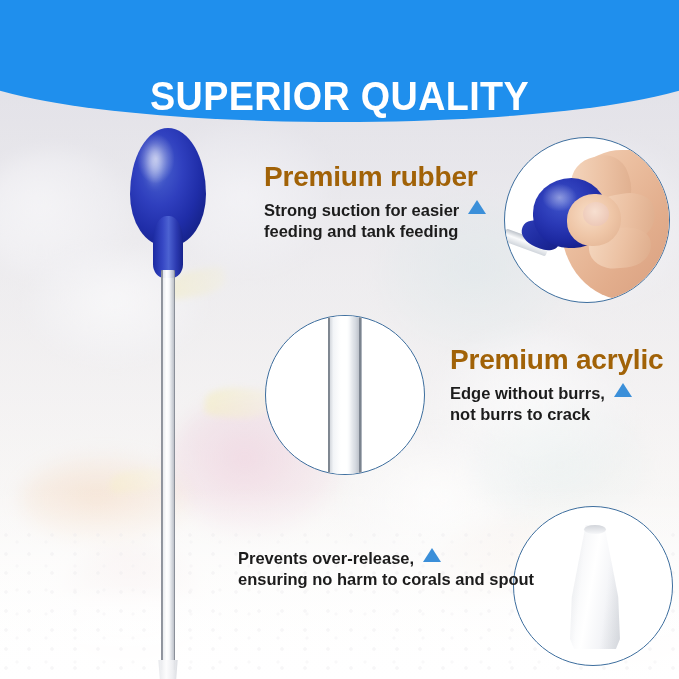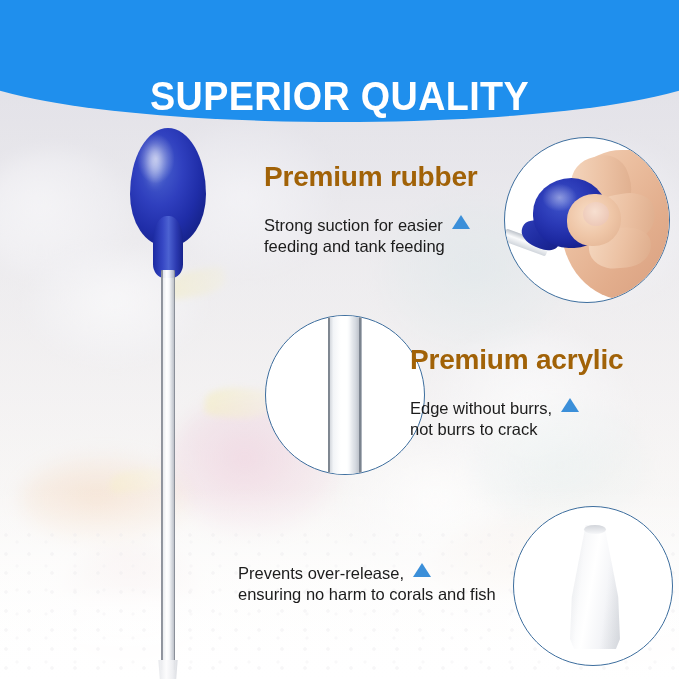--- a/index.html
+++ b/index.html
@@ -377,41 +377,41 @@
     font-weight: 700;
     color: #a16207;
     letter-spacing: -0.2px;
     white-space: nowrap;
     line-height: 1.1;
   }
 
   .feature-body {
     font-family: "Liberation Sans", sans-serif;
     font-size: 16.5px;
-    font-weight: 400;
+    font-weight: 700;
     color: #1c1c1c;
     line-height: 1.26;
-    margin-top: 22px;
+    margin-top: 7px;
     white-space: nowrap;
   }
 
   .body-line { display: block; }
 
   .tri-marker {
     display: inline-block;
     width: 0; height: 0;
     margin-left: 9px;
     vertical-align: 2px;
     border-left: 9px solid transparent;
     border-right: 9px solid transparent;
     border-bottom: 14px solid #3b8fd9;
   }
 
   .feature-rubber  { left: 264px; top: 162px; }
-  .feature-acrylic { left: 410px; top: 345px; }
+  .feature-acrylic { left: 450px; top: 345px; }
   .feature-spout   { left: 238px; top: 541px; }
 </style>
 </head>
 <body>
 
 <div class="poster">
 
   <div class="bg-scene">
     <div class="bg-base"></div>
 
@@ -491,17 +491,17 @@
     <div class="feature-heading">Premium acrylic</div>
     <div class="feature-body">
       <span class="body-line"><span>Edge without burrs,</span><i class="tri-marker"></i></span>
       <span class="body-line">not burrs to crack</span>
     </div>
   </div>
 
   <div class="feature feature-spout">
     <div class="feature-body">
       <span class="body-line"><span>Prevents over-release,</span><i class="tri-marker"></i></span>
-      <span class="body-line">ensuring no harm to corals and fish</span>
+      <span class="body-line">ensuring no harm to corals and spout</span>
     </div>
   </div>
 
 </div>
 
 </body></html>

